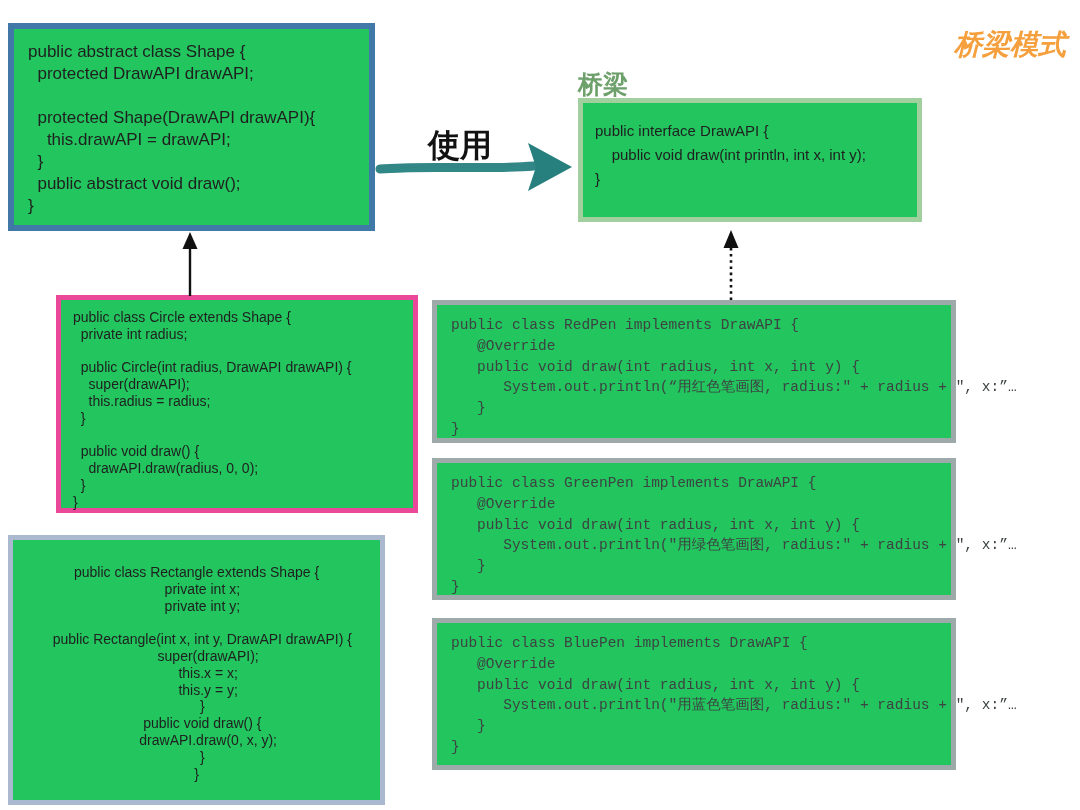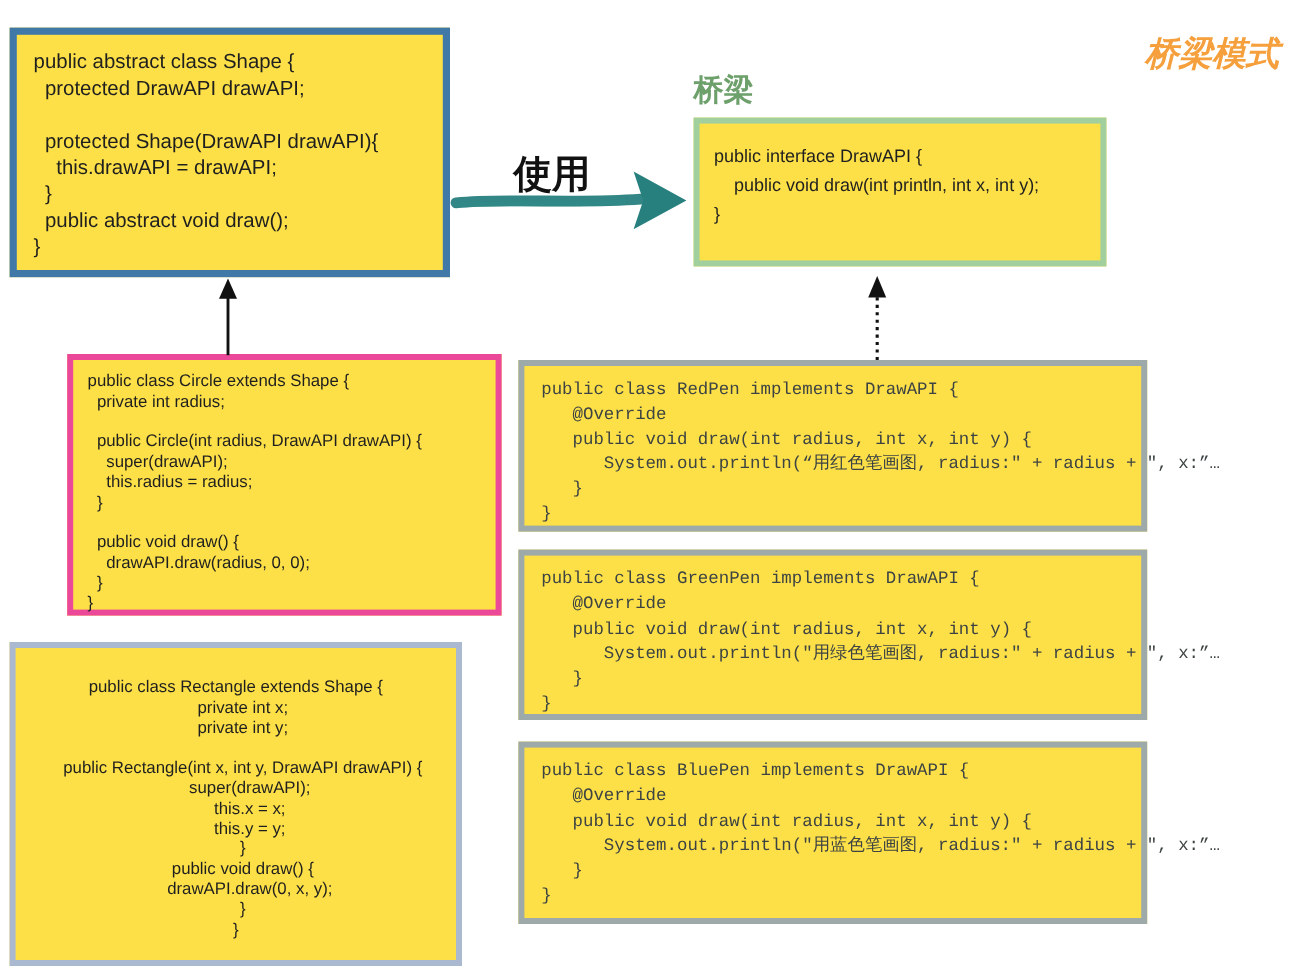--- a/index.html
+++ b/index.html
@@ -5,21 +5,21 @@
   html,body{margin:0;padding:0;background:#ffffff;}
   #canvas{
     position:relative;
     width:1080px;height:810px;
     background:#ffffff;
     overflow:hidden;
     font-family:"Liberation Sans", sans-serif;
   }
   .code-box{
     position:absolute;
-    background:#fde047;
+    background:#22c55e;
     box-sizing:border-box;
   }
   .code{
     white-space:pre;
     margin:0;
     color:#1f1f1f;
   }
   
   #shape-box{left:8px;top:23px;width:367px;height:208px;border:6px solid #4079a7;padding:12px 14px;}
   #shape-box .code{font-size:17px;line-height:22px;}
@@ -119,21 +119,21 @@
   <div class="code-box pen-box" id="bluepen-box">
     <div class="code">public class BluePen implements DrawAPI {
    @Override
    public void draw(int radius, int x, int y) {
       System.out.println("用蓝色笔画图, radius:" + radius + ", x:”…
    }
 }</div>
   </div>
 
   <div class="lbl" id="pattern-title" style="color:#f5a03d;">桥梁模式</div>
-  <div class="lbl" id="bridge-label" style="color:#6da06b;">桥梁</div>
+  <div class="lbl" id="bridge-label" style="color:#6da06b;margin-top:10px;">桥梁</div>
   <div class="lbl" id="usage-label">使用</div>
 
   <svg id="arrows" viewBox="0 0 1080 810" xmlns="http://www.w3.org/2000/svg">
 
     <g>
       <path d="M380,169 C 425,165 480,170 534,166" stroke="#27807e" stroke-width="9" fill="none" stroke-linecap="round" opacity="0.95"></path>
       <path d="M382,171 C 430,168 475,172 520,168" stroke="#2f8c89" stroke-width="4" fill="none" stroke-linecap="round" opacity="0.6"></path>
       <polygon points="528,143 572,167 528,191 536,167" fill="#27807e"></polygon>
     </g>
 

